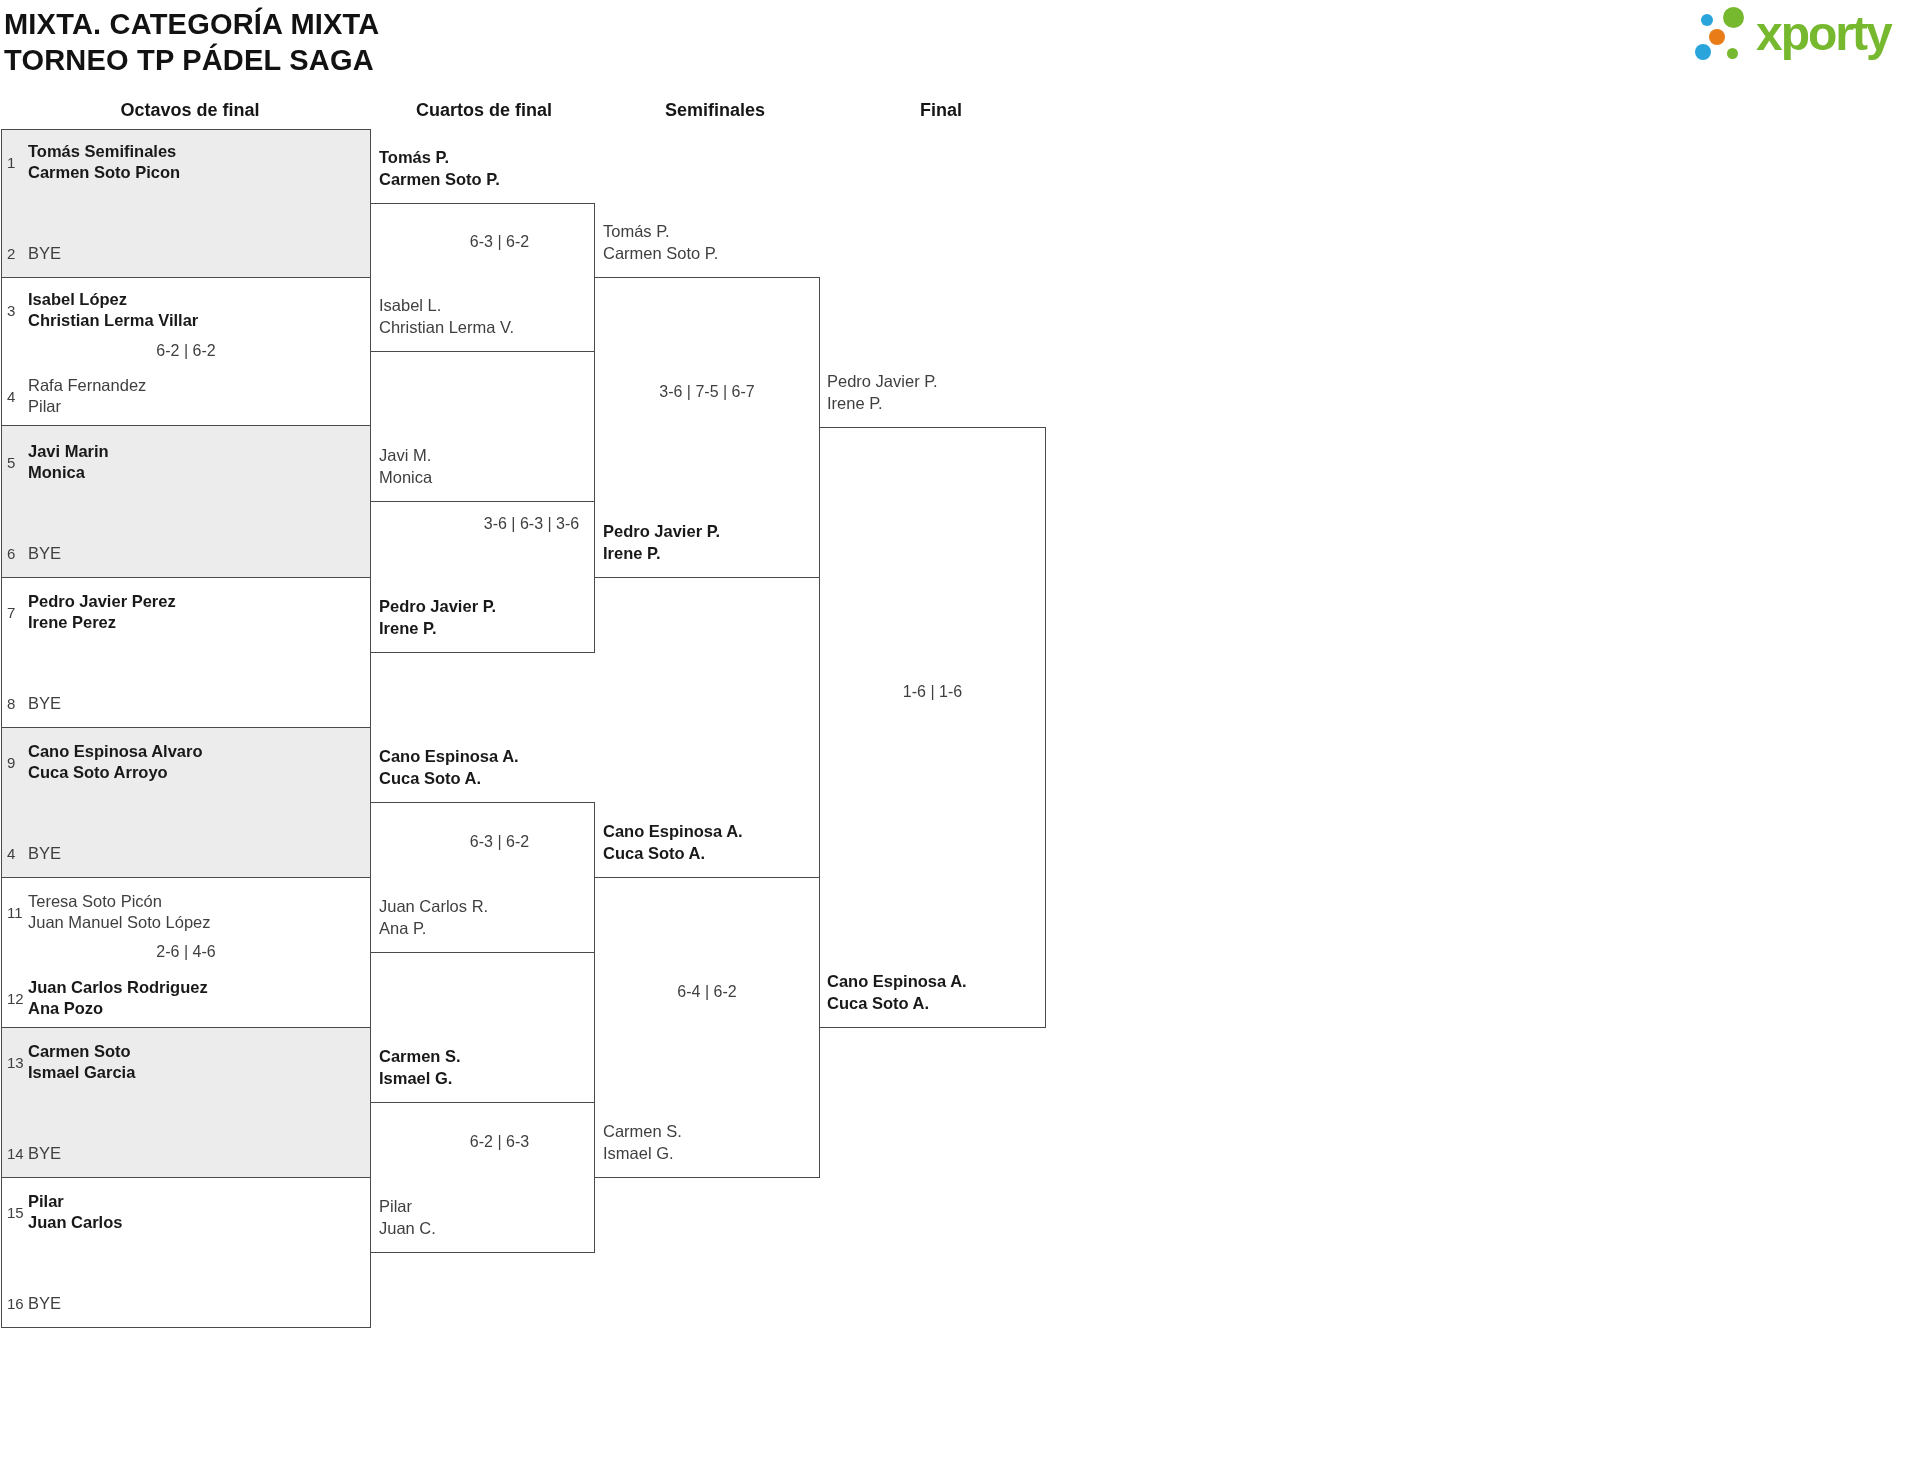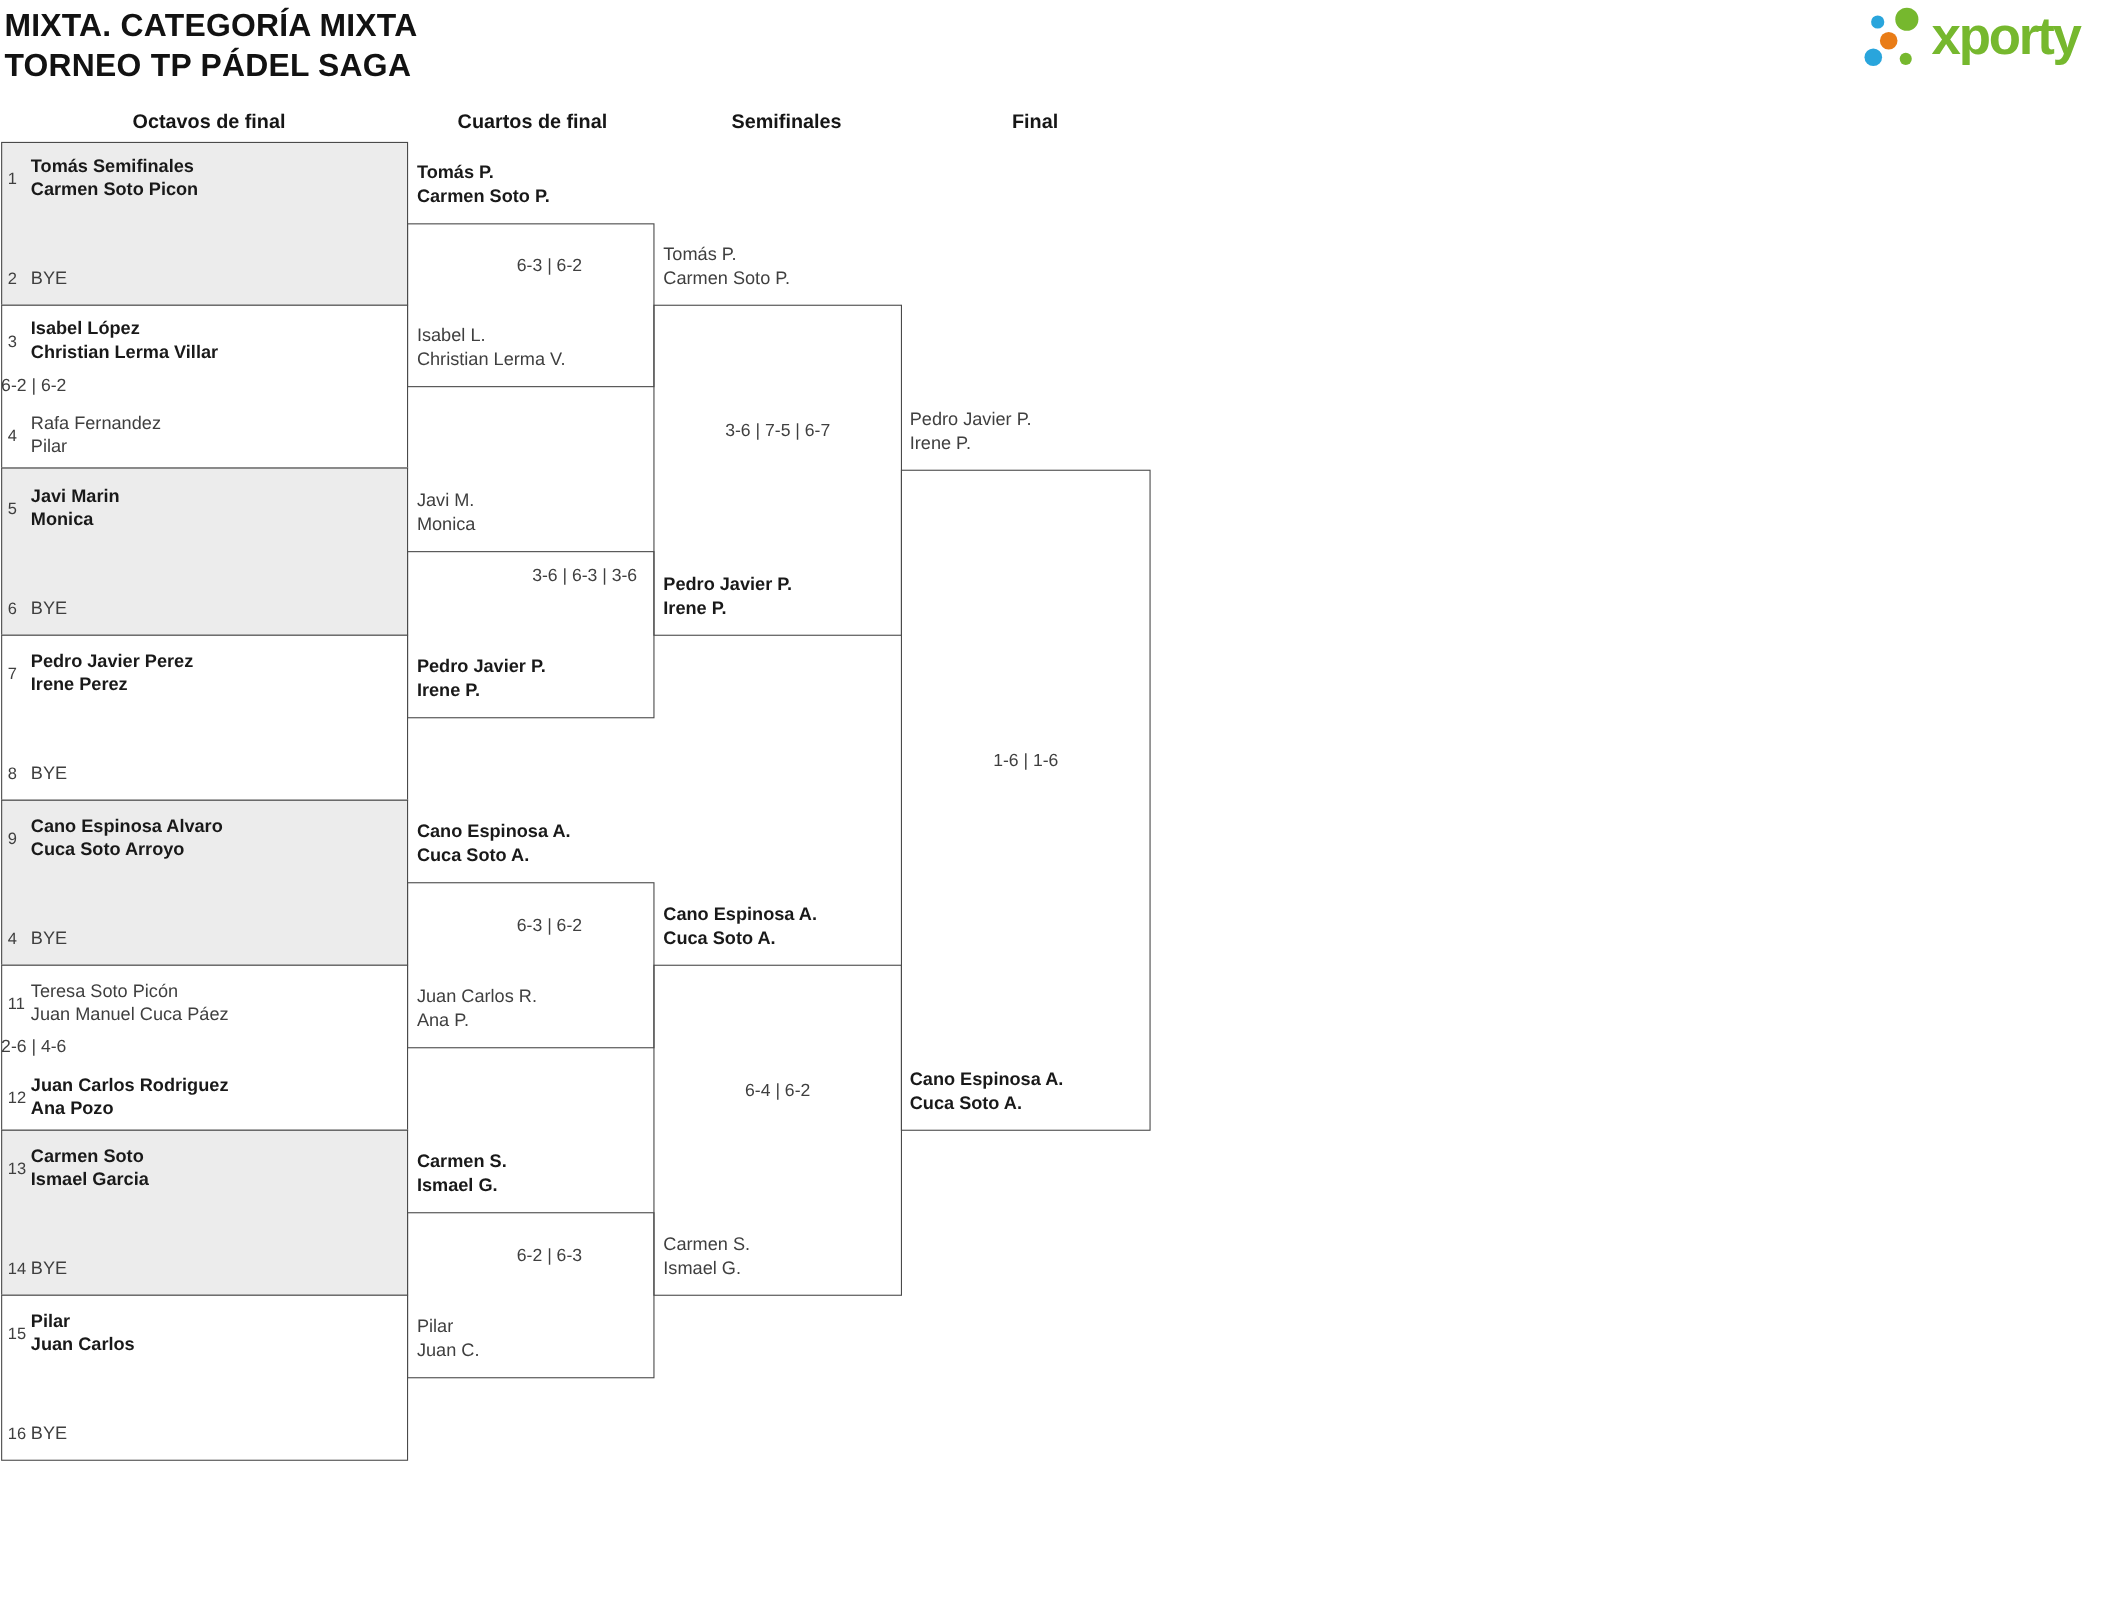--- a/index.html
+++ b/index.html
@@ -36,21 +36,21 @@
   .orow{position:absolute;left:7px;width:356px;display:flex;align-items:center;}
   .seed{flex:0 0 21px;font-size:15px;color:#3f3f3f;}
   .names{flex:1;}
   .nl{display:block;font-size:16.5px;line-height:21px;color:#3f3f3f;white-space:nowrap;}
   .bold .nl{font-weight:700;color:#191919;}
   .r0a{top:141px;} .r1a{top:289px;} .r2a{top:441px;} .r3a{top:591px;}
   .r4a{top:741px;} .r5a{top:891px;} .r6a{top:1041px;} .r7a{top:1191px;}
   .r0b{bottom:1195px;} .r1b{bottom:1042px;} .r2b{bottom:895px;} .r3b{bottom:745px;}
   .r4b{bottom:595px;} .r5b{bottom:440px;} .r6b{bottom:295px;} .r7b{bottom:145px;}
 
-  .oscore{position:absolute;left:1px;width:370px;font-size:16px;
+  .oscore{position:absolute;left:1px;width:370px;text-align:center;font-size:16px;
           line-height:22px;color:#3f3f3f;}
   .os0{top:192px;} .os1{top:340px;} .os2{top:490px;} .os3{top:641px;}
   .os4{top:791px;} .os5{top:941px;} .os6{top:1091px;} .os7{top:1241px;}
 
   
   .cbox{position:absolute;border:1px solid #4a4a4a;box-sizing:border-box;background:transparent;}
   .q{left:370px;width:225px;}
   .q0{top:203px;height:149px;} .q1{top:501px;height:152px;}
   .q2{top:802px;height:151px;} .q3{top:1102px;height:151px;}
   .s{left:594px;width:226px;}
@@ -140,21 +140,21 @@
     <span class="seed">9</span>
     <span class="names">
         <span class="nl">Cano Espinosa Alvaro</span>
         <span class="nl">Cuca Soto Arroyo</span>
       </span>
   </div>
   <div class="orow r5a">
     <span class="seed">11</span>
     <span class="names">
         <span class="nl">Teresa Soto Picón</span>
-        <span class="nl">Juan Manuel Cuca Páez</span>
+        <span class="nl">Juan Manuel Soto López</span>
       </span>
   </div>
   <div class="orow r6a bold">
     <span class="seed">13</span>
     <span class="names">
         <span class="nl">Carmen Soto</span>
         <span class="nl">Ismael Garcia</span>
       </span>
   </div>
   <div class="orow r7a bold">

